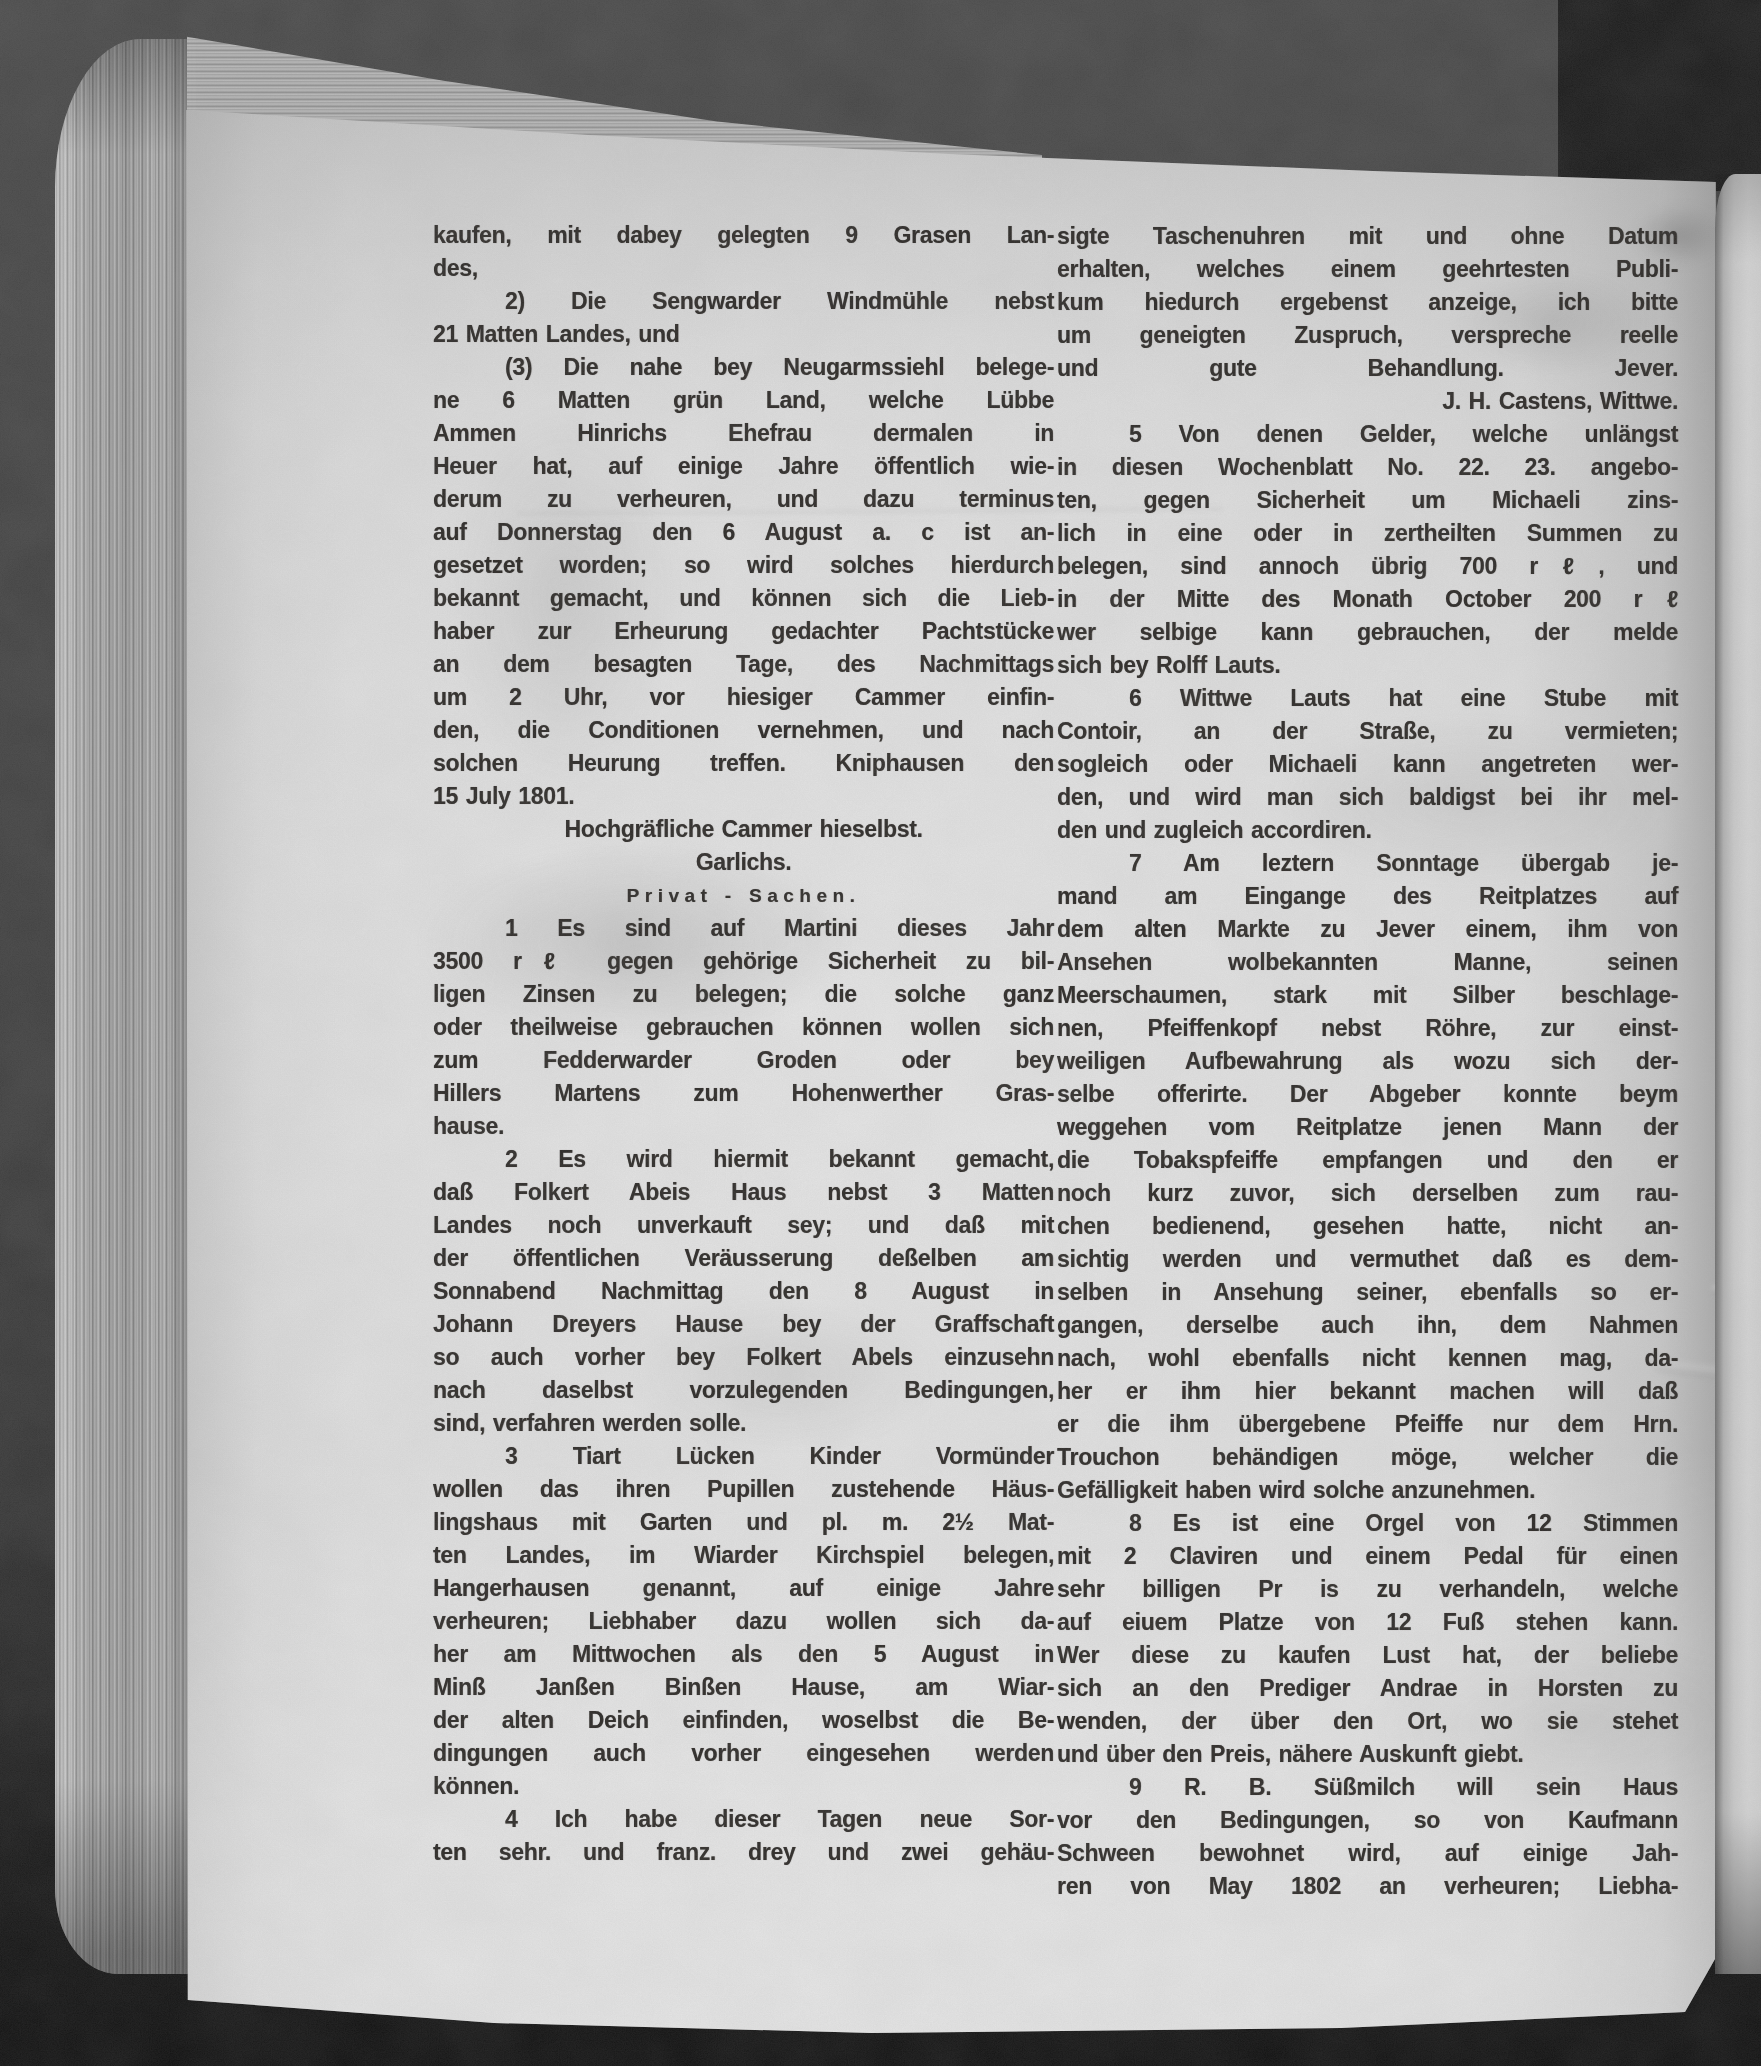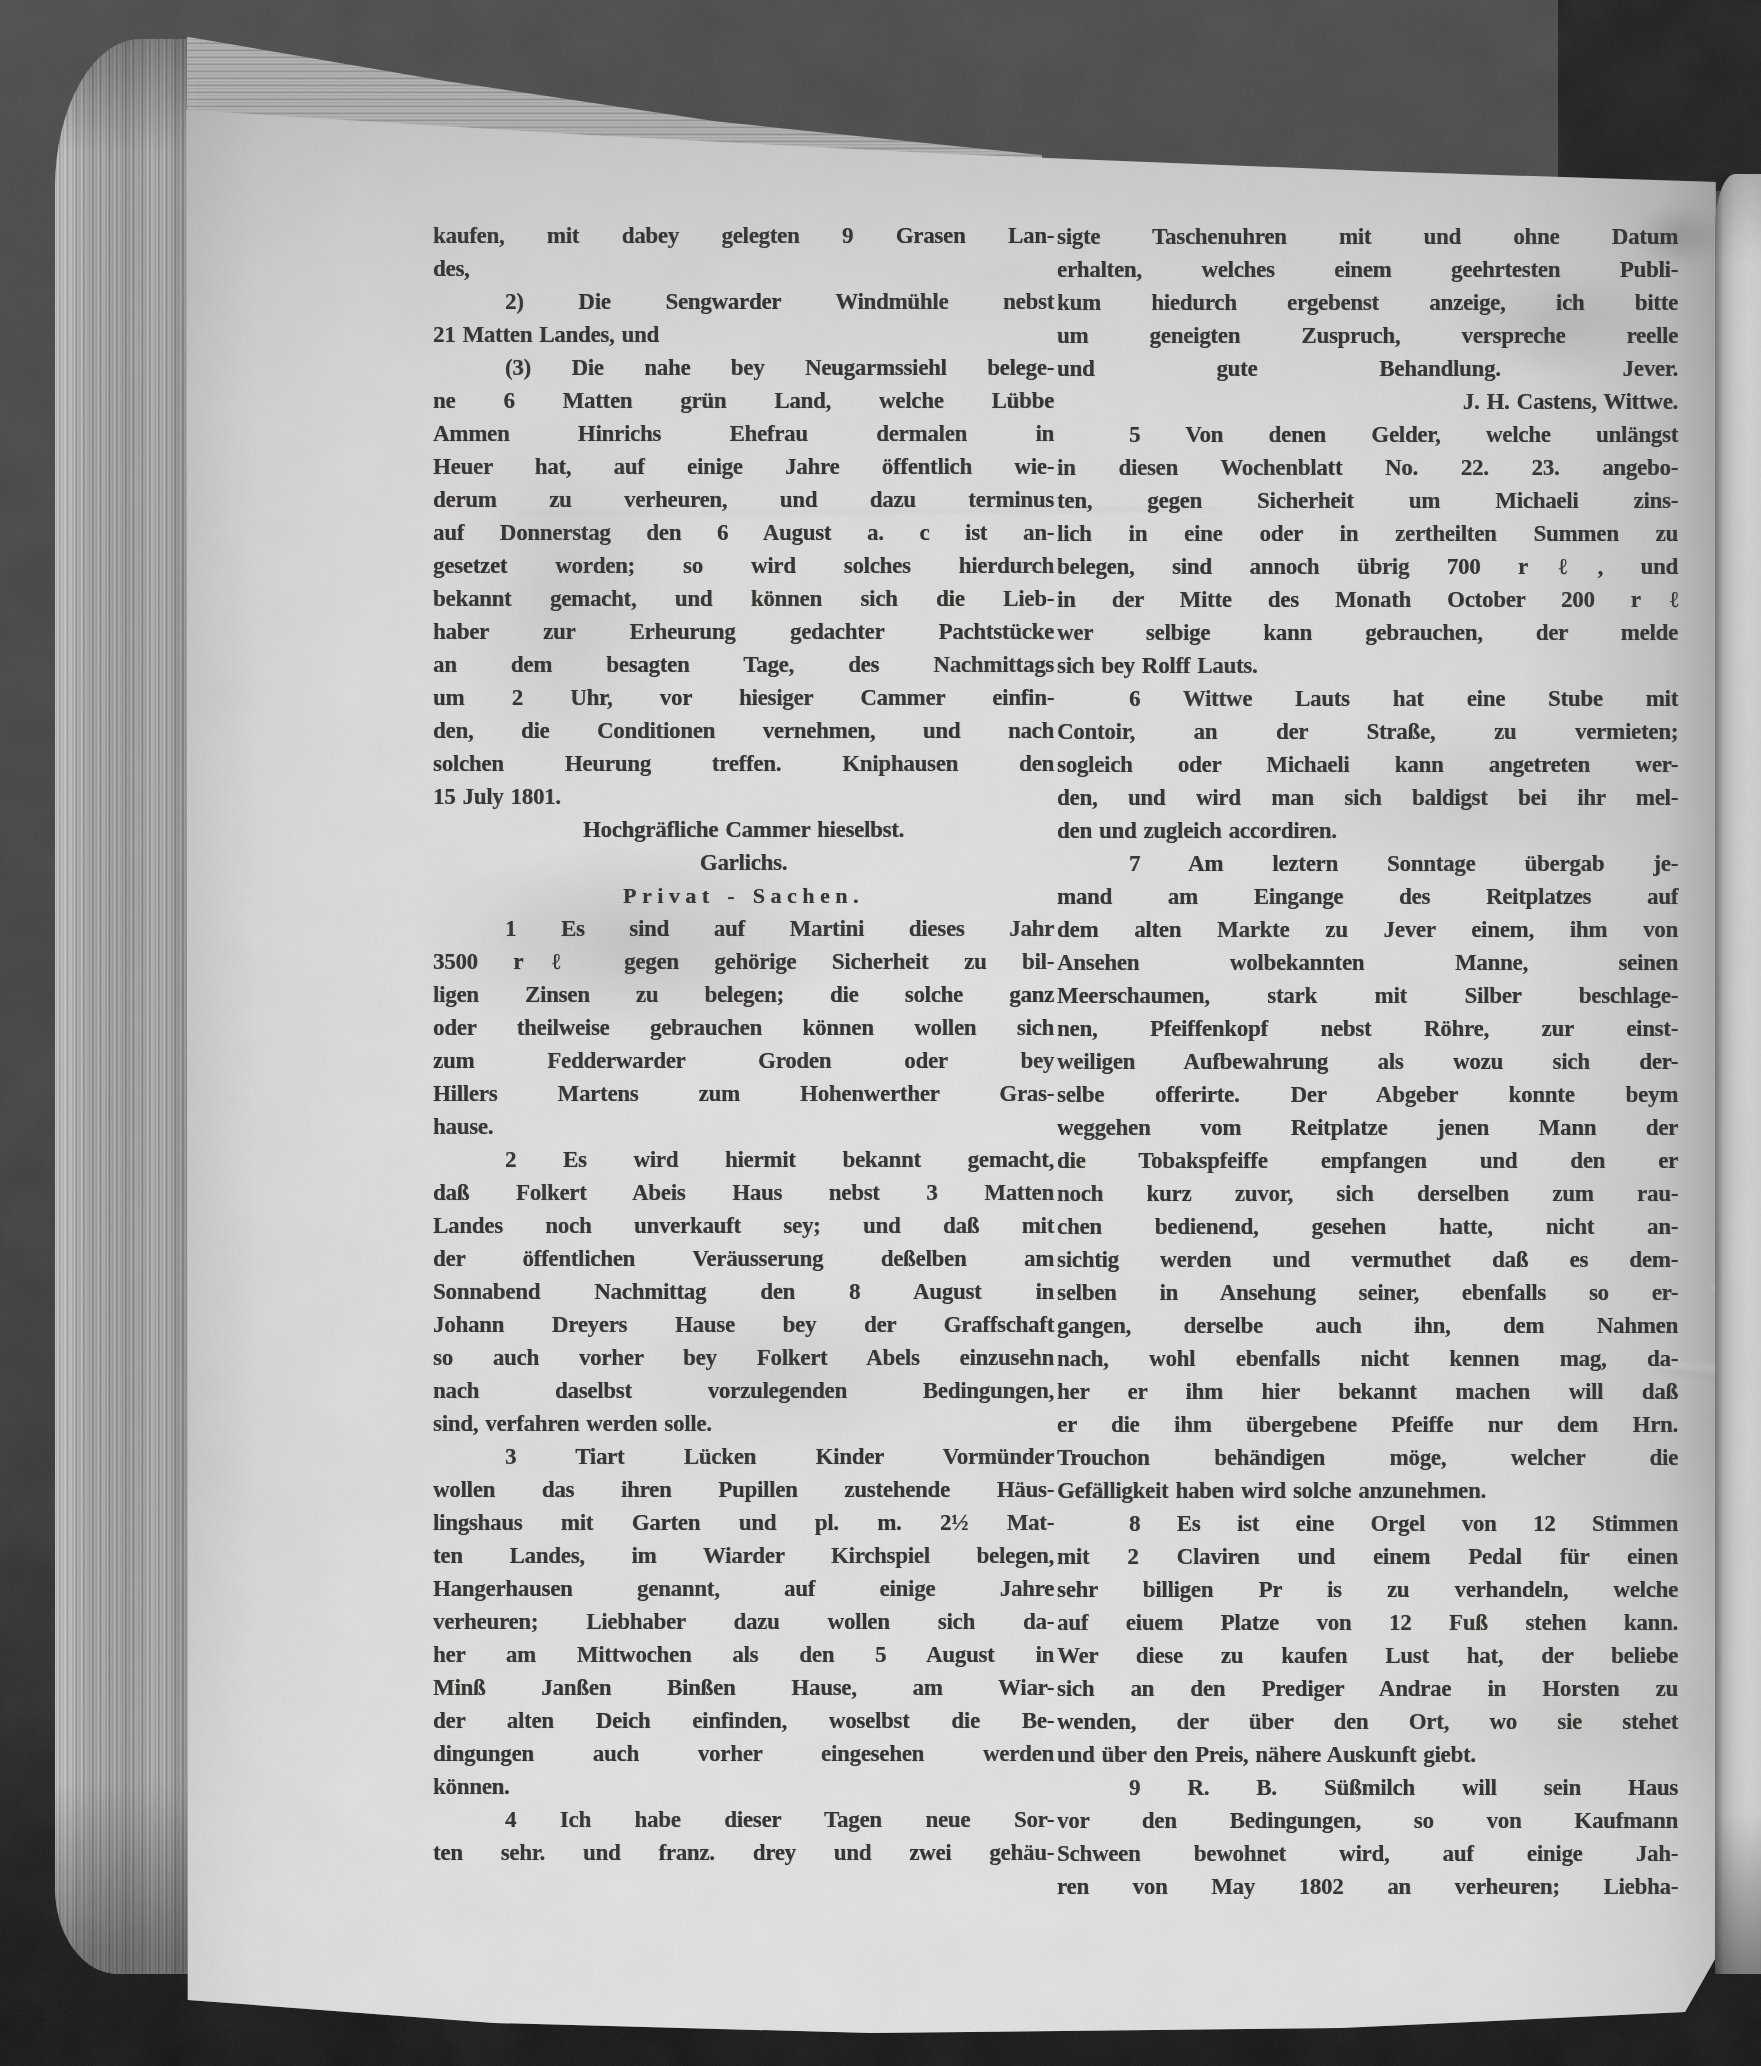--- a/index.html
+++ b/index.html
@@ -1,19 +1,19 @@
 <!DOCTYPE html>
 <html style="--ink: #221f1c; --paper: #e3e3e3; --paper_bright: #ebebeb; --paper_shade: #d0d0d0; --backdrop: #3a3a3a; --backdrop_black: #0f0f0f; --stack_light: #d4d4d4; --stack_dark: #888888;font-size:12.6px"><head>
 <meta charset="utf-8">
 <style>
   html,body{margin:0;padding:0;background:#000;}
   #stage{
     position:relative;width:1762px;height:2066px;overflow:hidden;
     background:linear-gradient(180deg,#414141 0%,#3b3b3b 25%,#353535 55%,#2b2b2b 74%,#161616 85%,#070707 93%,#040404 100%);
-    font-family:Liberation Serif, serif;
+    font-family:Liberation Sans, sans-serif;
   }
   
   .black-rect{position:absolute;left:1558px;top:0;width:204px;height:191px;background:var(--backdrop_black,#0f0f0f);}
   
   .stack{
     position:absolute;left:55px;top:39px;width:141px;height:1935px;
     background:repeating-linear-gradient(90deg,
       #c6c6c6 0px,#9a9a9a 1.6px,#d0d0d0 3.1px,#828282 4.7px,#bdbdbd 6.3px,
       #a6a6a6 8.6px,#d4d4d4 10.2px,#8d8d8d 12.6px,#c7c7c7 14px,#b0b0b0 16.5px);
     border-radius:86px 0 11px 63px / 149px 0 15.7px 86px;
@@ -58,21 +58,21 @@
     filter:blur(0.3px);
     text-shadow:0.3px 0.3px 0.7px rgba(35,30,25,.55);
   }
   .col-left{left:253px;top:148px;}
   .col-right{left:877px;top:149px;}
   .ln{min-height:33px;text-align:justify;text-align-last:justify;}
   .ln-e{text-align-last:left;}
   .ln-i{text-indent:72px;}
   .ln-c{text-align:left;text-align-last:center;}
   .ln-r{text-align:center;text-align-last:right;}
-  .ln-h{text-align:left;text-align-last:center;letter-spacing:5.5px;font-size:22px;}
+  .ln-h{text-align:left;text-align-last:center;letter-spacing:5.5px;font-size:19px;}
   
   .smudge{position:absolute;pointer-events:none;filter:blur(5.5px);}
   .sm1{left:235px;top:769px;width:439px;height:204px;background:radial-gradient(ellipse,rgba(95,95,95,.22),rgba(95,95,95,0) 70%);}
   .sm2{left:267px;top:330px;width:235px;height:392px;background:radial-gradient(ellipse,rgba(105,105,105,.16),rgba(105,105,105,0) 70%);}
   .sm3{left:1271px;top:196px;width:204px;height:110px;background:radial-gradient(ellipse,rgba(90,90,90,.20),rgba(90,90,90,0) 70%);}
   .sm4{left:1083px;top:643px;width:408px;height:173px;background:radial-gradient(ellipse,rgba(100,100,100,.14),rgba(100,100,100,0) 70%);}
   .sm5{left:439px;top:1224px;width:330px;height:157px;background:radial-gradient(ellipse,rgba(100,100,100,.13),rgba(100,100,100,0) 70%);}
   .sm6{left:1177px;top:1562px;width:439px;height:188px;background:radial-gradient(ellipse,rgba(100,100,100,.12),rgba(100,100,100,0) 70%);}
   .sm7{left:1452px;top:133px;width:94px;height:63px;background:radial-gradient(ellipse,rgba(70,70,70,.30),rgba(70,70,70,0) 70%);}
   .wrinkle{position:absolute;pointer-events:none;}

